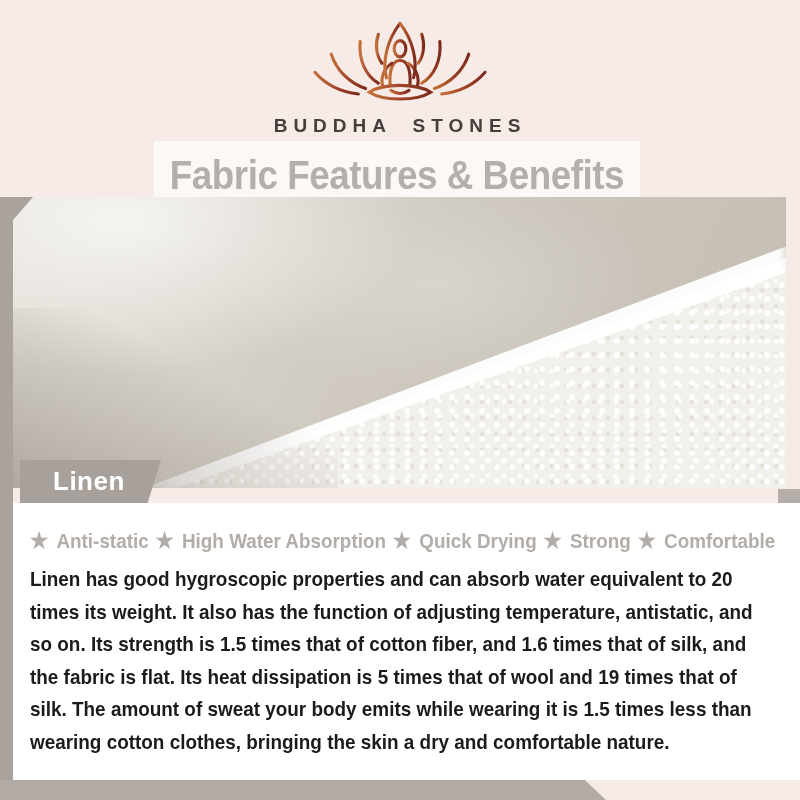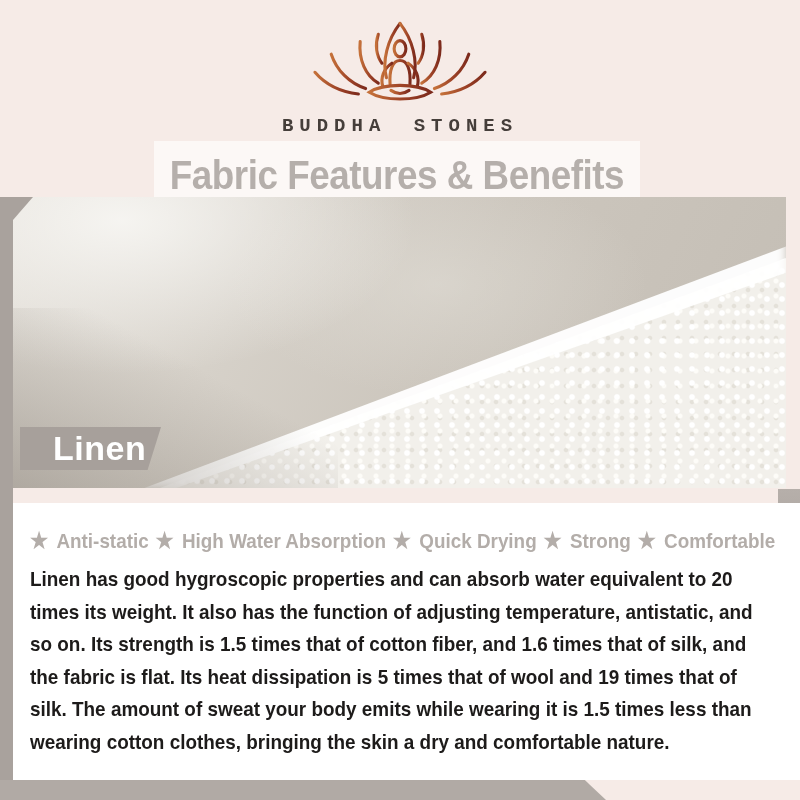--- a/index.html
+++ b/index.html
@@ -6,21 +6,21 @@
   body{
     width:800px;height:800px;position:relative;overflow:hidden;
     background:#f6ebe7;
     font-family:"Liberation Sans",sans-serif;
   }
   
   .brand{position:absolute;left:0;top:18px;width:800px;text-align:center;}
   .brand svg{display:block;margin:0 auto;}
   .brand-name{
     margin-top:2px;
-    font-family:Liberation Mono, monospace;
+    font-family:Liberation Sans, sans-serif;
     font-size:19px;letter-spacing:6px;word-spacing:10px;
     color:#453e3a;font-weight:bold;
   }
   
   .title-band{
     position:absolute;left:154px;top:141px;width:486px;height:68px;
     background:#fcf8f6;
     display:flex;align-items:center;justify-content:center;
   }
   .title-band .t{
@@ -65,24 +65,24 @@
   .ridge{
     position:absolute;left:0;top:0;width:100%;height:100%;
     clip-path:polygon(15% 102%,100% 17%,100% 26%,19% 102%);
     background:#ffffff;filter:blur(4px);opacity:.95;
   }
   .shade-left{
     position:absolute;left:0;bottom:0;width:42%;height:62%;
     background:linear-gradient(to top right,rgba(138,130,121,.55),rgba(138,130,121,0) 62%);
   }
   .photo-label{
-    position:absolute;left:20px;top:427px;width:141px;height:43px;
+    position:absolute;left:20px;top:460px;width:141px;height:43px;
     background:#a7a09b;
     clip-path:polygon(0 0,100% 0,90.5% 100%,0 100%);
-    color:#ffffff;font-weight:bold;font-size:34px;
+    color:#ffffff;font-weight:bold;font-size:26px;
     display:flex;align-items:center;padding-left:33px;box-sizing:border-box;
     letter-spacing:0.5px;
   }
   
   .panel{position:absolute;left:13px;top:503px;width:787px;height:277px;background:#ffffff;}
   .features{
     position:absolute;left:17px;top:25px;width:810px;
     transform:scaleX(0.92);transform-origin:left top;
     display:flex;justify-content:space-between;align-items:center;
     color:#b3ada9;font-weight:bold;font-size:20.5px;white-space:nowrap;

